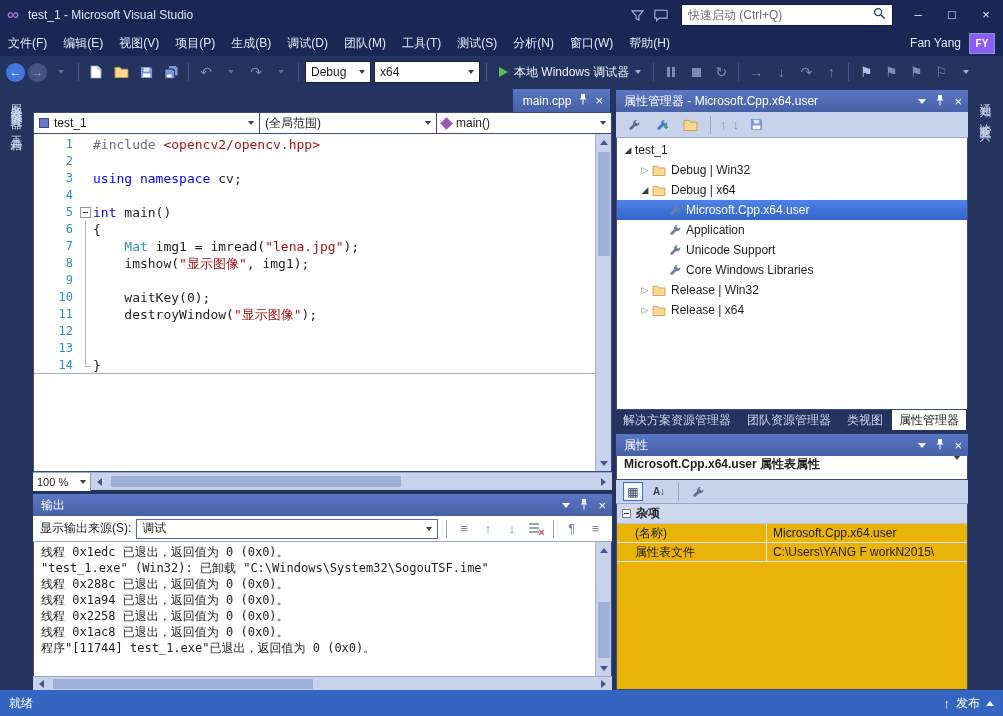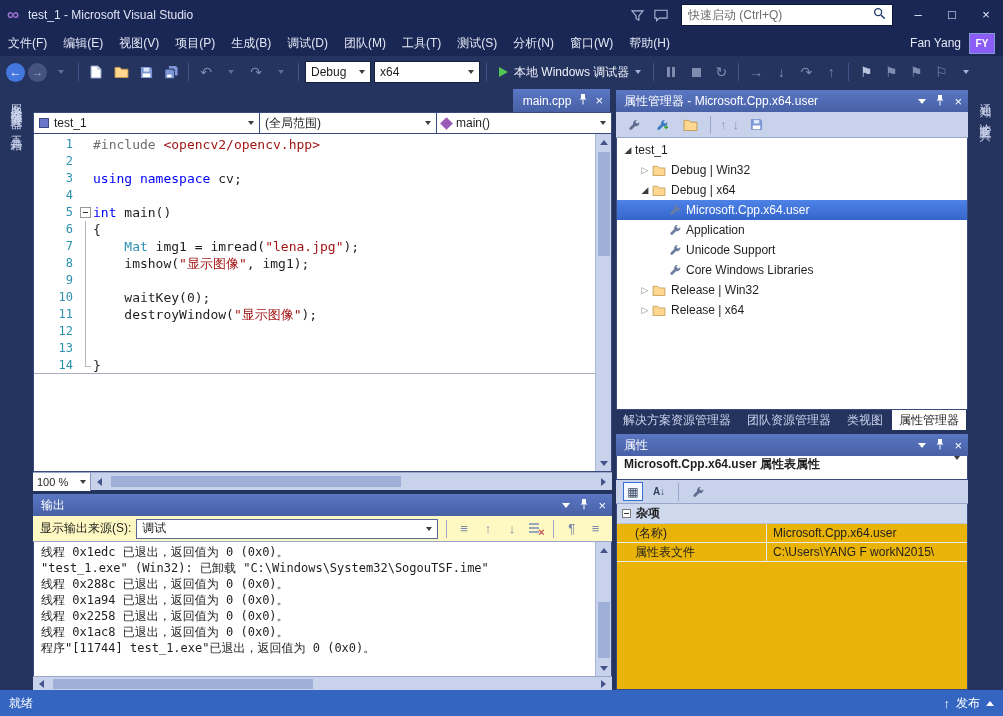--- a/index.html
+++ b/index.html
@@ -92,21 +92,21 @@
   .hs-arrow{position:absolute;top:0;width:17px;height:17px;display:grid;place-items:center;}
   .hthumb{position:absolute;top:3px;height:11px;background:#9fb0d8;}
 
   
   .output-panel{position:absolute;left:33px;top:406px;width:579px;height:196px;display:flex;flex-direction:column;}
   .panel-header{height:22px;background:linear-gradient(#5b77c4,#4760a5);color:#fff;display:flex;align-items:center;padding:0 6px 0 8px;flex:0 0 22px;}
   .ph-title{flex:1;font-size:12px;white-space:nowrap;overflow:hidden;}
   .ph-icons{display:flex;align-items:center;gap:9px;}
   .car-w{width:0;height:0;border-left:4px solid transparent;border-right:4px solid transparent;border-top:5px solid #fff;}
   .ph-x{font-size:13px;line-height:1;color:#fff;}
-  .output-toolbar{height:26px;background:#fef9c3;border-bottom:1px solid #9aa7cc;display:flex;align-items:center;gap:5px;padding:0 7px;flex:0 0 26px;}
+  .output-toolbar{height:26px;background:#ffffff;border-bottom:1px solid #9aa7cc;display:flex;align-items:center;gap:5px;padding:0 7px;flex:0 0 26px;}
   .ot-label{white-space:nowrap;}
   .ot-combo{width:318px;height:20px;background:#fff;border:1px solid #5a6898;display:flex;align-items:center;padding:0 5px;gap:4px;}
   .ot-combo .lbl{flex:1;}
   .ot-icon{width:20px;height:20px;display:grid;place-items:center;color:#7b87a8;font-size:13px;}
   .clear-icon{position:relative;width:14px;height:12px;}
   .clear-icon i{position:absolute;left:0;width:10px;height:2px;background:#9aa5c0;}
   .clear-icon i:nth-child(1){top:0;}.clear-icon i:nth-child(2){top:4px;}.clear-icon i:nth-child(3){top:8px;}
   .clear-icon b{position:absolute;right:-2px;bottom:-3px;color:#c0504d;font-size:11px;font-weight:bold;line-height:1;}
   .output-text{flex:1;background:#fff;border:1px solid #3a4a7e;border-top:none;border-bottom:none;position:relative;overflow:hidden;font-family:"DejaVu Sans Mono","Liberation Mono",monospace;font-size:12px;line-height:16px;padding:2px 20px 0 7px;}
   .out-line{white-space:nowrap;}

